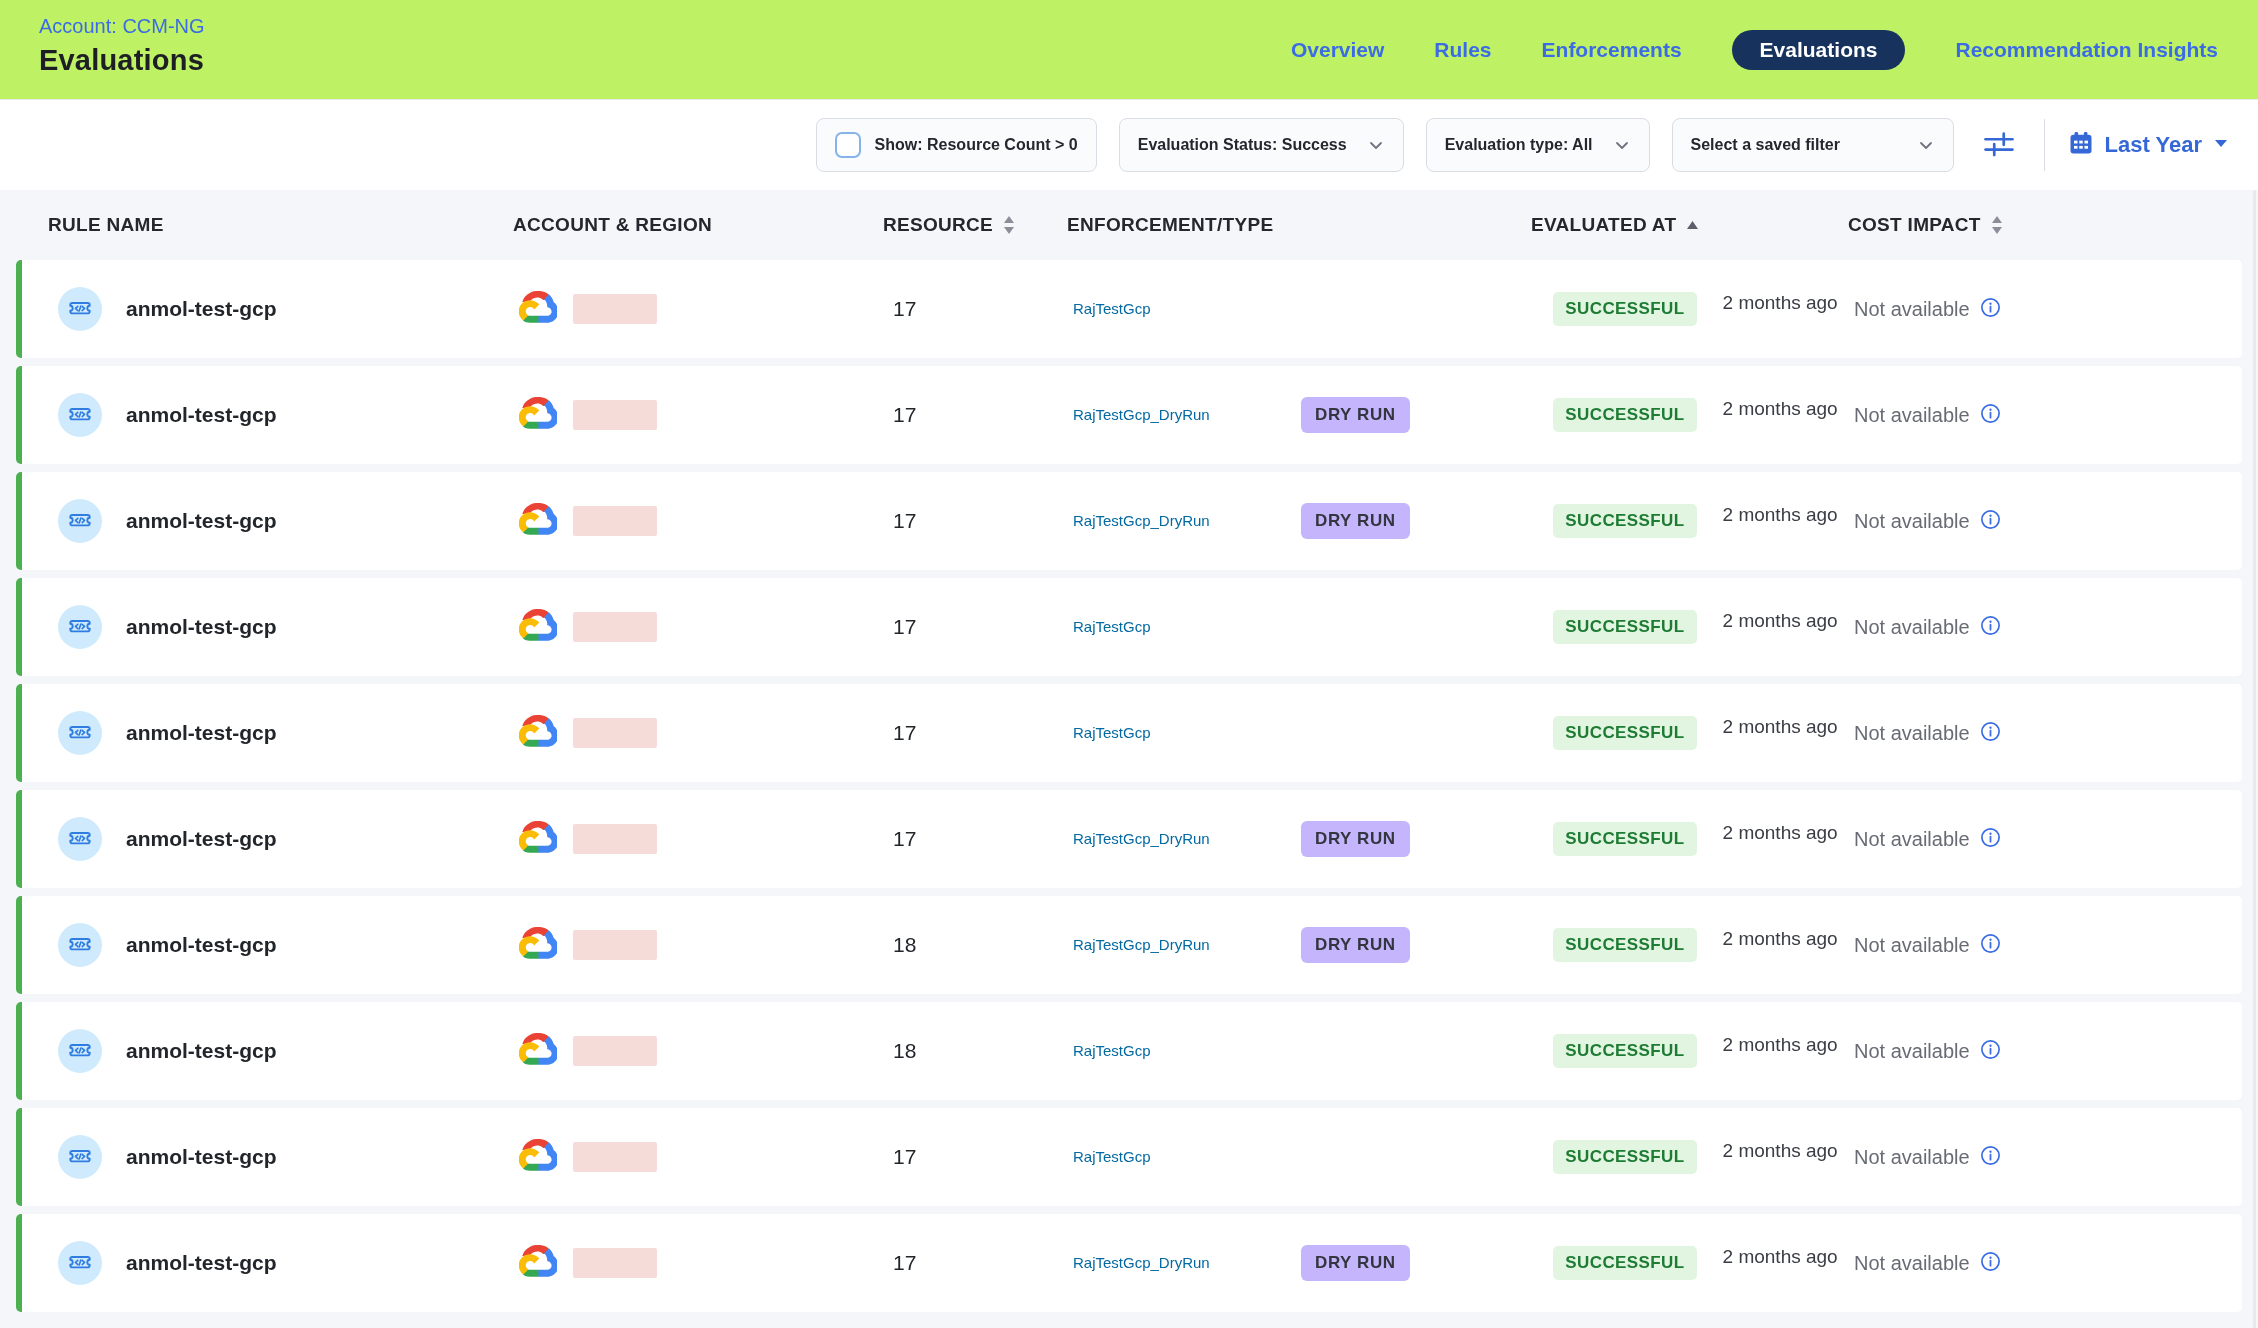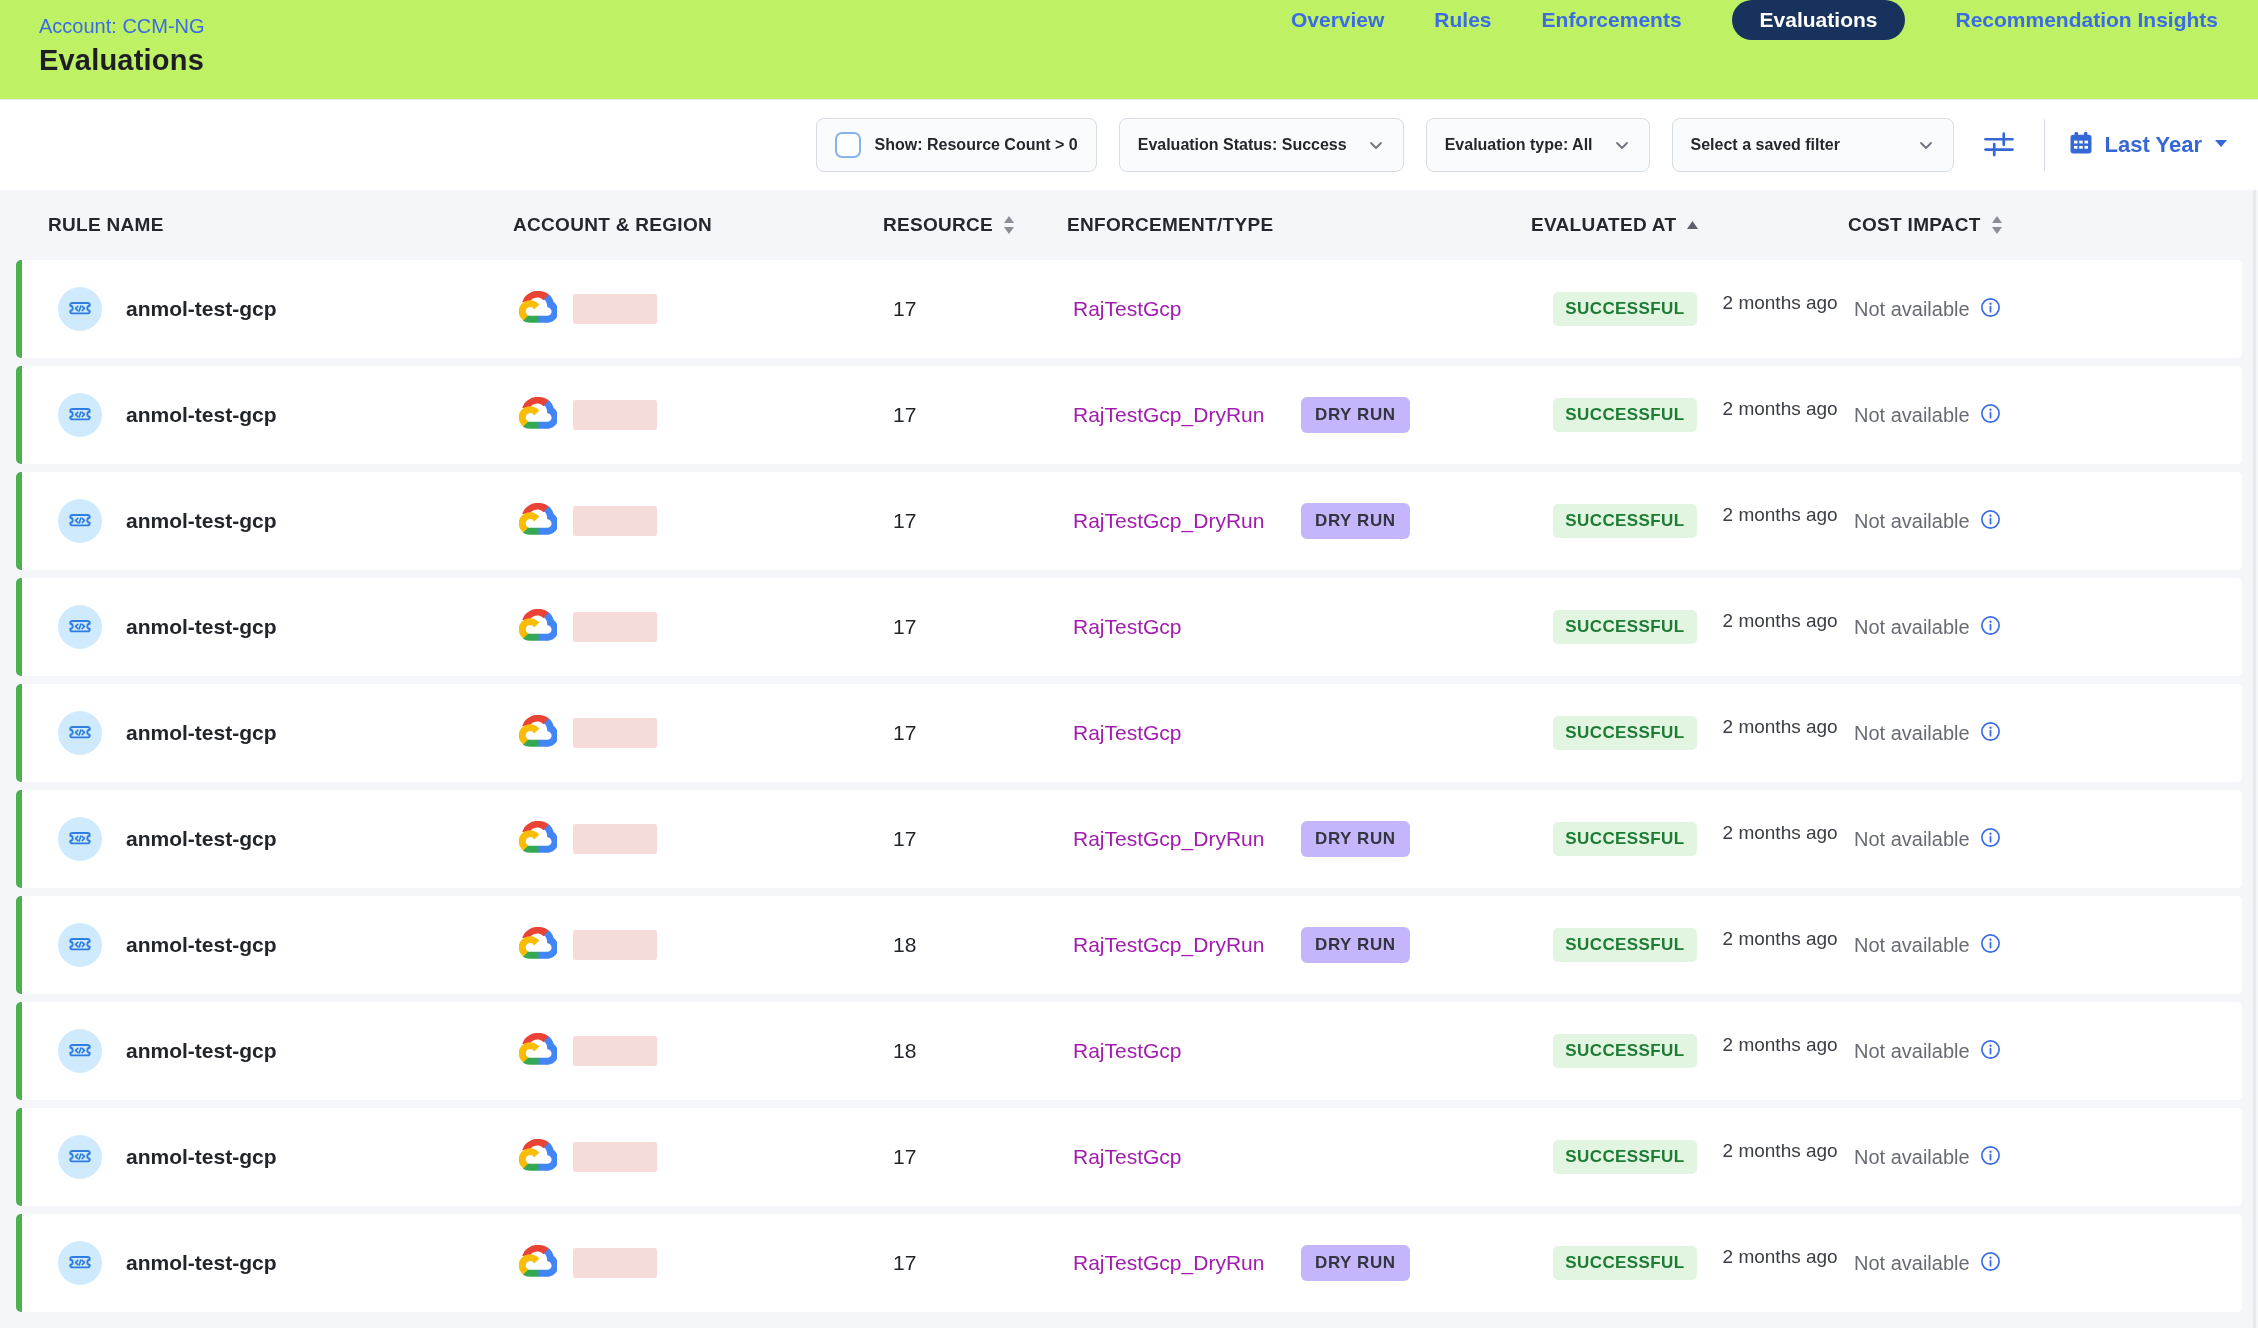--- a/index.html
+++ b/index.html
@@ -3,21 +3,21 @@
 <meta charset="utf-8">
 <style>
   * { margin:0; padding:0; box-sizing:border-box; }
   html,body { width:2258px; height:1328px; overflow:hidden; background:#fff;
     font-family:"Liberation Sans", sans-serif; color:#22272b; }
 
   
   .top-header { position:relative; height:100px; background:#bef264; border-bottom:1px solid #e8eaee; }
   .breadcrumb { position:absolute; left:39px; top:15px; font-size:20px; color:#3b6ce3; cursor:pointer; }
   .page-title { position:absolute; left:39px; top:44px; font-size:29px; font-weight:700; color:#1d1f24; letter-spacing:.2px; }
-  .nav { position:absolute; right:40px; top:0; height:100px; display:flex; align-items:flex-start; gap:50px; }
+  .nav { position:absolute; right:40px; top:0; height:100px; display:flex; align-items:flex-start; padding-top:30px; gap:50px; }
   .nav-item { font-size:21px; font-weight:600; color:#3b6ce3; cursor:pointer; line-height:40px; white-space:nowrap; }
   .nav-item.active { background:#17325c; color:#fff; border-radius:24px; padding:0 28px; }
 
   
   .filter-bar { height:90px; background:#fff; display:flex; align-items:center; justify-content:flex-end;
     gap:22px; padding-right:28px; }
   .pill { height:54px; display:flex; align-items:center; gap:14px; background:#fafbfc;
     border:1px solid #d9dce3; border-radius:8px; padding:0 18px; cursor:pointer; }
   .pill-label { font-size:16px; font-weight:600; color:#24272e; white-space:nowrap; }
   .checkbox { width:26px; height:26px; background:#fff; border:2px solid #85b3ea; border-radius:7px; cursor:pointer; }
@@ -43,21 +43,21 @@
   .row-card .grid { height:98px; }
   .cell { display:flex; align-items:center; }
   .cell.c1 { padding-left:36px; gap:24px; }
   .rule-badge { width:44px; height:44px; border-radius:50%; background:#cfeafc; display:flex; align-items:center; justify-content:center; flex:0 0 44px; }
   .rule-name { font-size:21px; font-weight:700; color:#22262b; }
   .cell.c2 { gap:16px; }
   .redacted { width:84px; height:30px; background:#f6dcd8; border-radius:2px; }
   .cell.c3 { font-size:21px; color:#22262b; padding-left:4px; }
   .cell.c4 { gap:0; }
   .enf-link-wrap { width:228px; }
-  .enf-link { font-size:21px; font-weight:500; color:#a21caf; cursor:pointer; white-space:nowrap; }
+  .enf-link { font-size:15px; font-weight:500; color:#0369a1; cursor:pointer; white-space:nowrap; }
   .type-badge { background:#c4b5fd; color:#33353f; font-size:17px; font-weight:700; letter-spacing:.6px;
     border-radius:6px; padding:8px 14px; white-space:nowrap; }
   .cell.c5 { align-items:flex-start; flex-direction:row; justify-content:center; gap:24px; }
   .status-badge { background:#e2f5e0; color:#1e7b34; font-size:17px; font-weight:700; letter-spacing:.4px;
     border-radius:5px; padding:7px 12px; }
   .evaluated-ago { font-size:19px; color:#3a3d45; padding-left:2px; }
   .cell.c6 { gap:10px; }
   .cost-text { font-size:20px; color:#686b74; }
   .scroll-track { position:absolute; right:2px; top:0; width:3px; height:100%; background:#e7e9ee; border-radius:2px; }
 </style>

